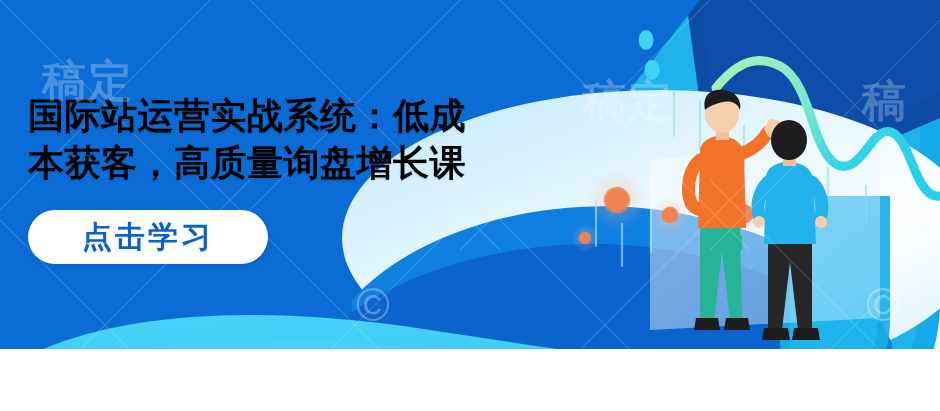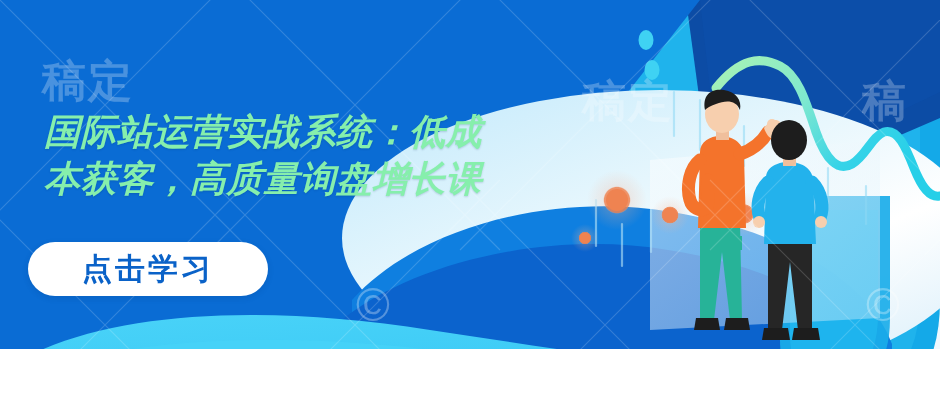--- a/index.html
+++ b/index.html
@@ -25,29 +25,28 @@
 
   
   .copy {
     position: absolute;
     left: 28px;
     top: 92px;
     width: 600px;
     z-index: 40;
   }
   .headline {
-    color: #86efac;
+    color: #000000;
     font-size: 36px;
     line-height: 47px;
     font-weight: 700;
     letter-spacing: 0.5px;
-    margin: 16px;
+    margin: 0;
     white-space: pre-line;
     text-shadow: 0 1px 2px rgba(0,40,90,0.18);
-    font-style: italic;
   }
   .cta {
     margin-top: 24px;
     display: inline-flex;
     align-items: center;
     justify-content: center;
     min-width: 240px;
     height: 54px;
     padding: 8px 34px;
     border-radius: 27px;

